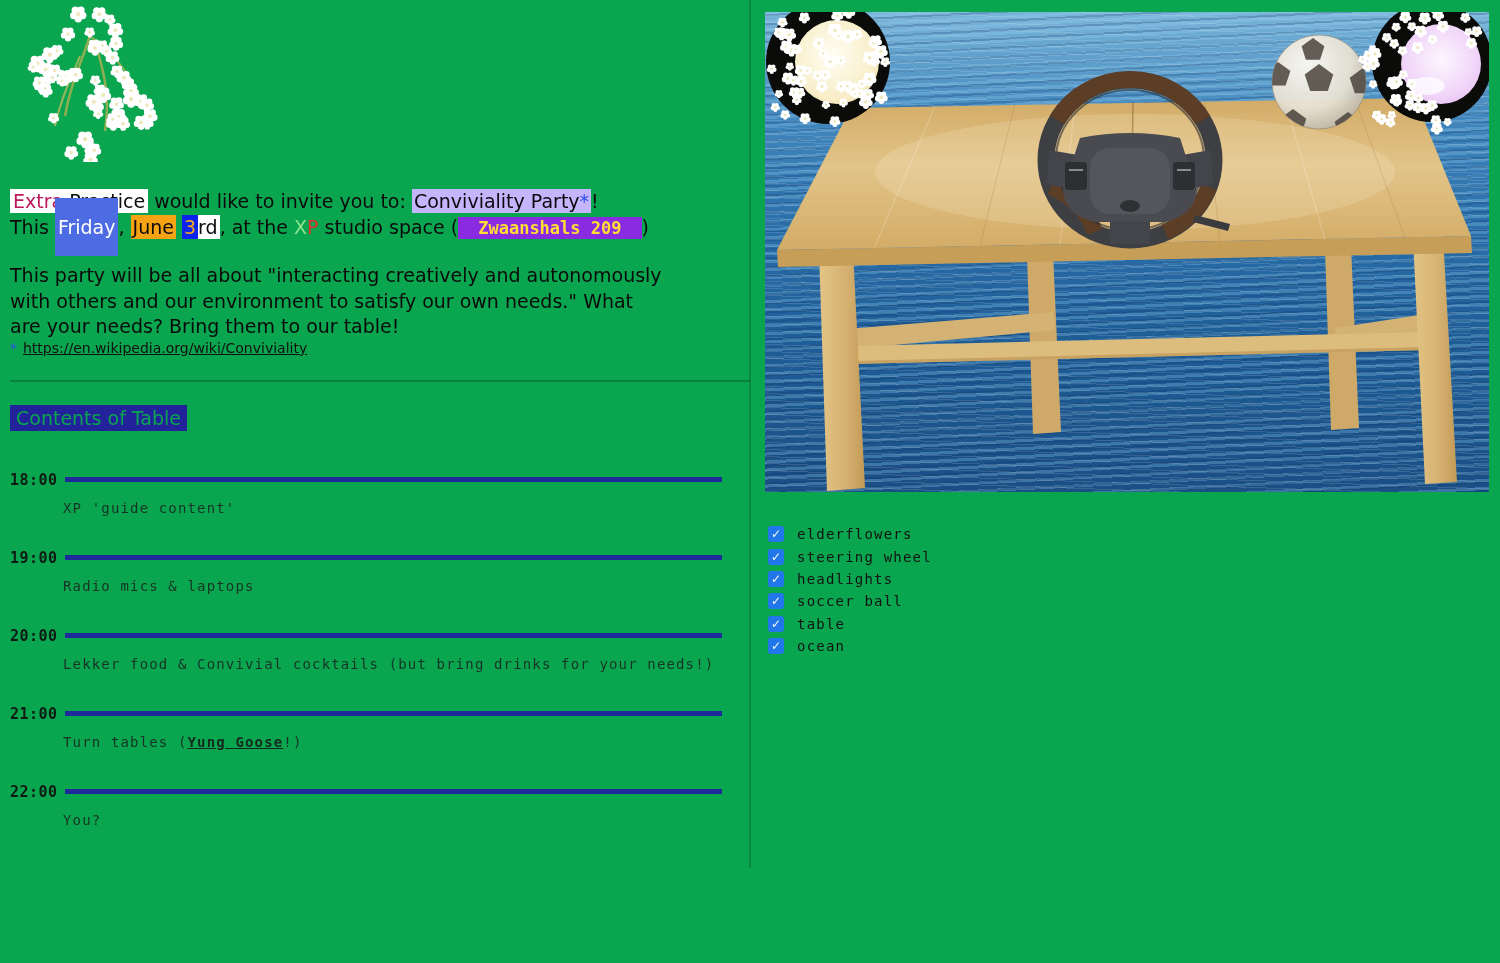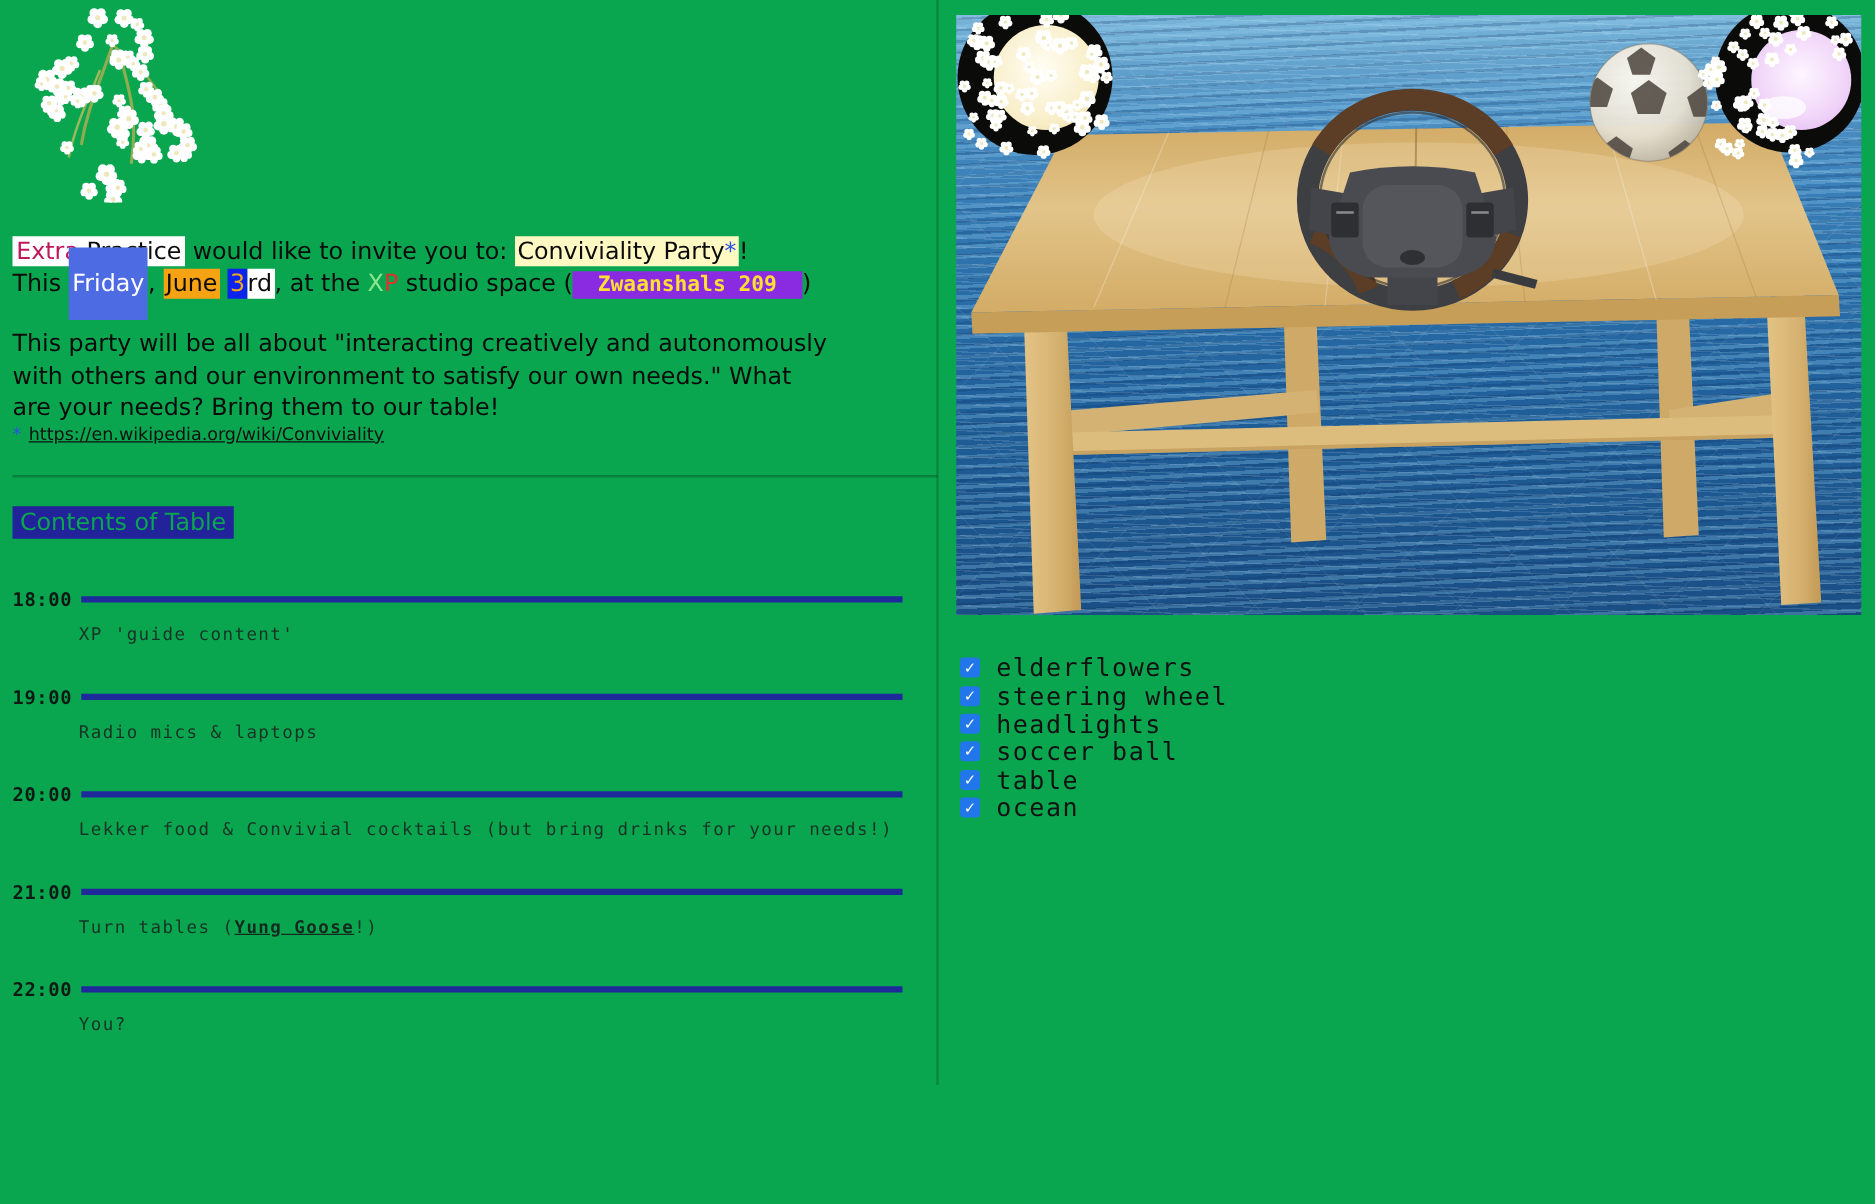--- a/index.html
+++ b/index.html
@@ -12,21 +12,21 @@
   .left-col{position:absolute;left:10px;top:0;width:740px;}
   .divider{position:absolute;left:749px;top:0;width:2px;height:868px;background:rgba(0,0,0,0.18);}
 
   
   .flower-left{margin-top:6px;width:152px;height:156px;display:block;}
 
   
   .invite{margin-top:26px;font-size:19px;line-height:26px;white-space:nowrap;}
   .hl-white{background:#ffffff;padding:1px 3px;}
   .red{color:#be185d;}
-  .hl-party{background:#fef9c3;padding:1px 2px;}
+  .hl-party{background:#c4b5fd;padding:1px 2px;}
   .star{color:#2b50e8;}
   .hl-friday{background:#4d6ce4;color:#ffffff;padding:18px 3px;}
   .hl-june{background:#f6a313;padding:1px 2px;}
   .hl-three{background:#0b23ea;color:#f6a91e;padding:1px 2px;}
   .hl-rd{background:#ffffff;padding:1px 2px 1px 0;}
   .xp-x{color:#8de68d;}
   .xp-p{color:#e3302e;}
   .hl-address{background:#8a2be2;color:#ffdf33;padding:1px 20px;font-family:"DejaVu Sans Mono",monospace;font-weight:bold;font-size:17px;}
 
   .para{margin-top:22px;width:652px;font-size:19px;line-height:25.5px;}
@@ -57,21 +57,21 @@
       repeating-linear-gradient(177deg, rgba(150,210,240,.28) 0 3px, transparent 3px 8px),
       linear-gradient(180deg,#79b4d8 0%, #4186bd 22%, #2a6ea9 45%, #1f5d97 68%, #1a4f85 100%);
   }
   .collage svg{position:absolute;left:0;top:0;}
 
   .checklist{position:absolute;left:768px;top:523px;}
   .check-row{display:flex;align-items:center;height:22.4px;}
   .checkbox{width:16px;height:16px;border-radius:3px;background:#2176e9;color:#fff;
     font-size:12px;font-weight:bold;display:flex;align-items:center;justify-content:center;
     margin-right:13px;line-height:1;}
-  .check-label{font-family:"DejaVu Sans Mono",monospace;font-size:20px;letter-spacing:1.2px;color:#121212;}
+  .check-label{font-family:"DejaVu Sans Mono",monospace;font-size:14px;letter-spacing:1.2px;color:#121212;}
 </style>
 </head>
 <body>
 
 <div class="left-col">
 
   <svg class="flower-left" id="flowerLeft" viewBox="0 0 152 156">
     <g>
       <path d="M80,30 C70,60 60,80 55,110" stroke="#8fae52" stroke-width="2.5" fill="none"></path>
       <path d="M85,35 C95,70 100,90 95,125" stroke="#8fae52" stroke-width="2.5" fill="none"></path>

